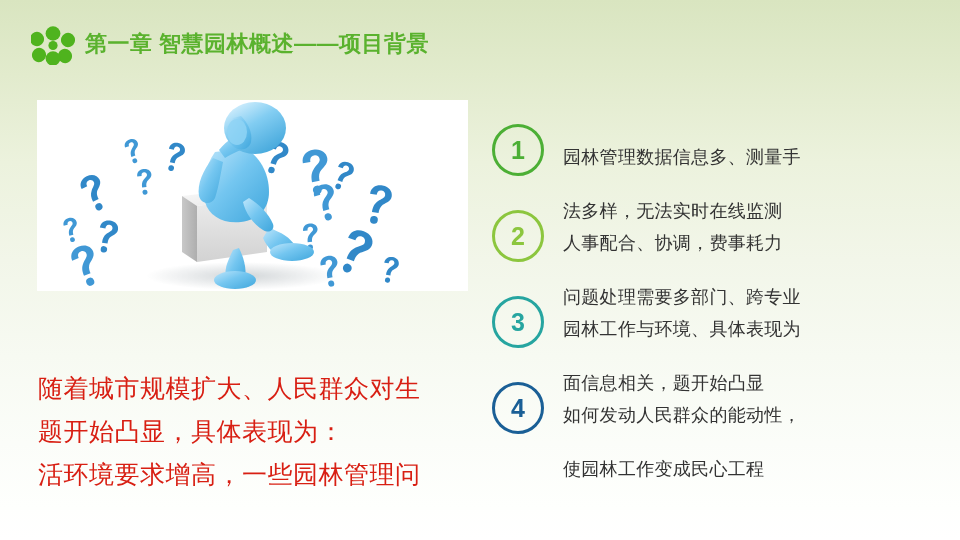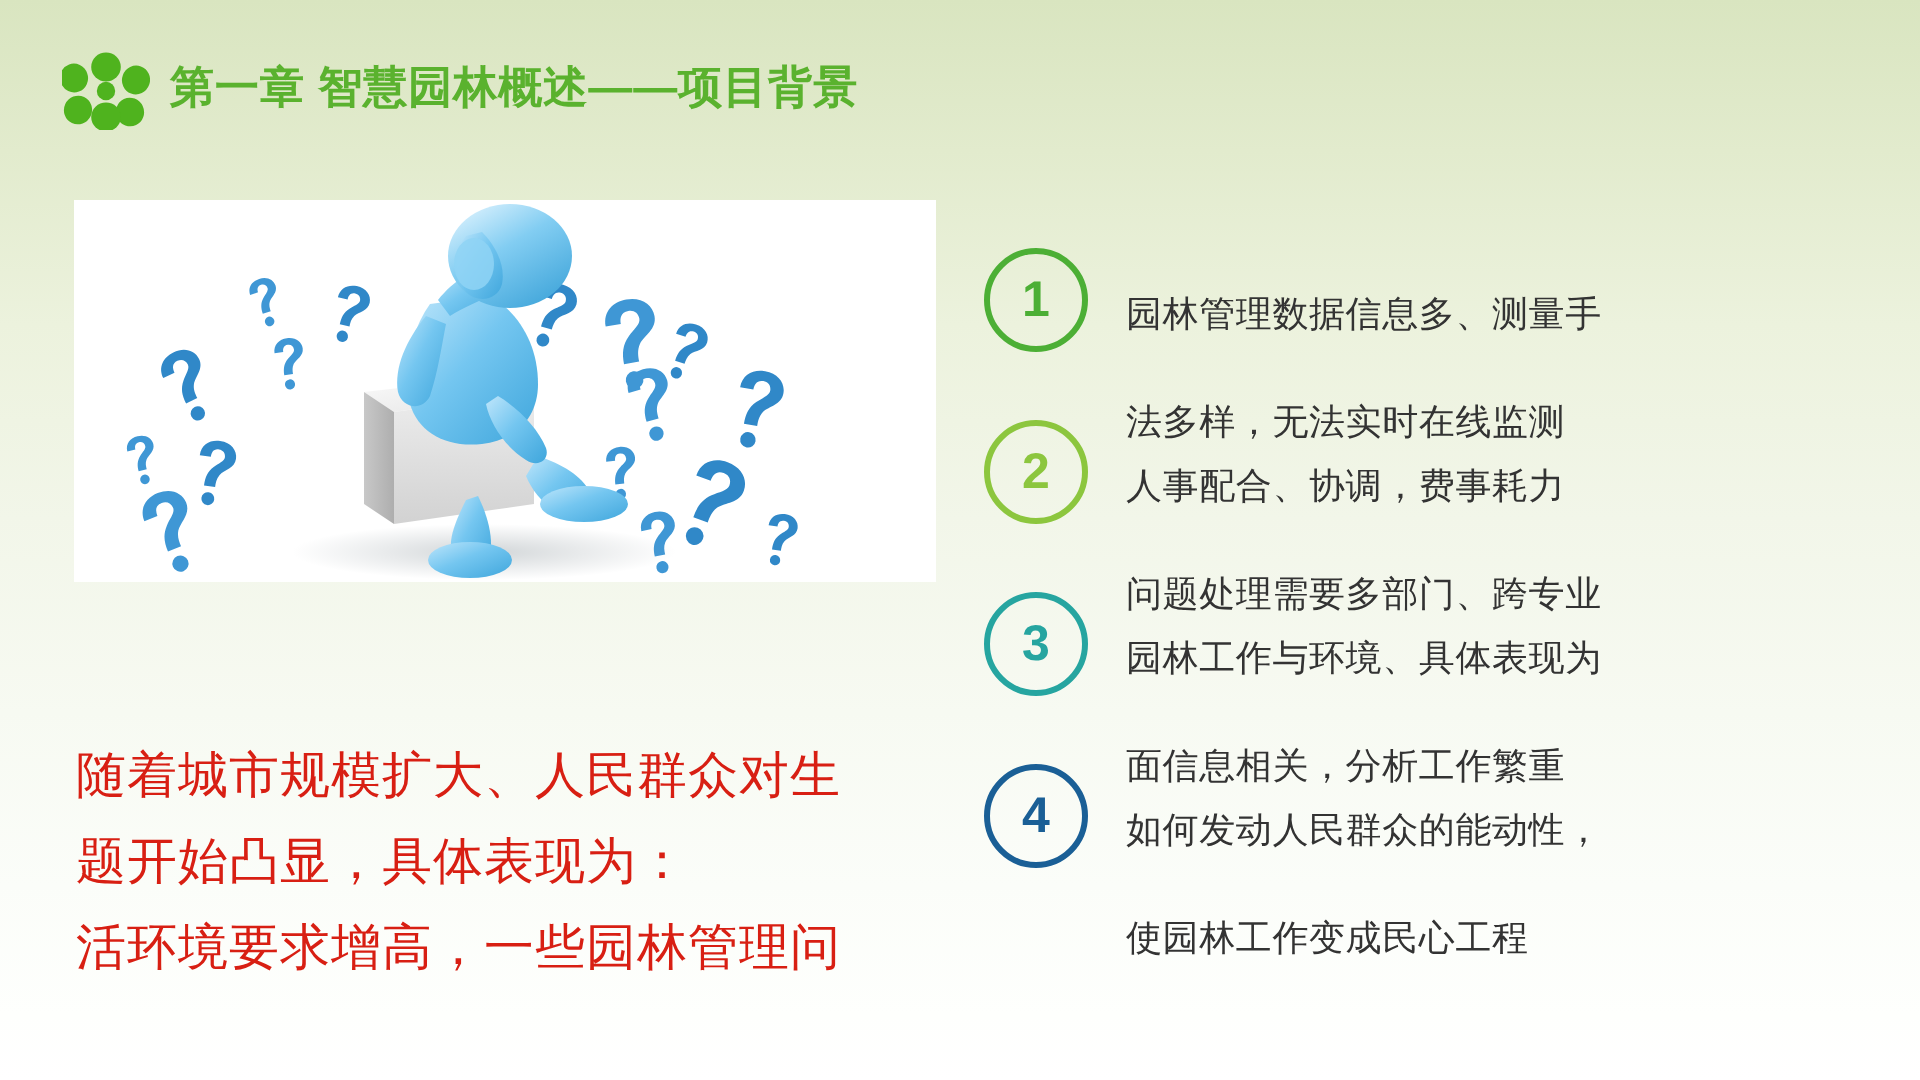--- a/index.html
+++ b/index.html
@@ -266,21 +266,21 @@
       <div class="bullet-text">
         <span class="ln">人事配合、协调，费事耗力</span>
         <span class="ln">问题处理需要多部门、跨专业</span>
       </div>
     </div>
 
     <div class="bullet-row">
       <div class="bullet-badge" style="border-color:#26a5a0;color:#26a5a0;">3</div>
       <div class="bullet-text">
         <span class="ln">园林工作与环境、具体表现为</span>
-        <span class="ln">面信息相关，分析工作繁重</span>
+        <span class="ln">面信息相关，题开始凸显</span>
       </div>
     </div>
 
     <div class="bullet-row">
       <div class="bullet-badge" style="border-color:#1a5f96;color:#1a5f96;">4</div>
       <div class="bullet-text">
         <span class="ln">如何发动人民群众的能动性，</span>
         <span class="ln">使园林工作变成民心工程</span>
       </div>
     </div>

